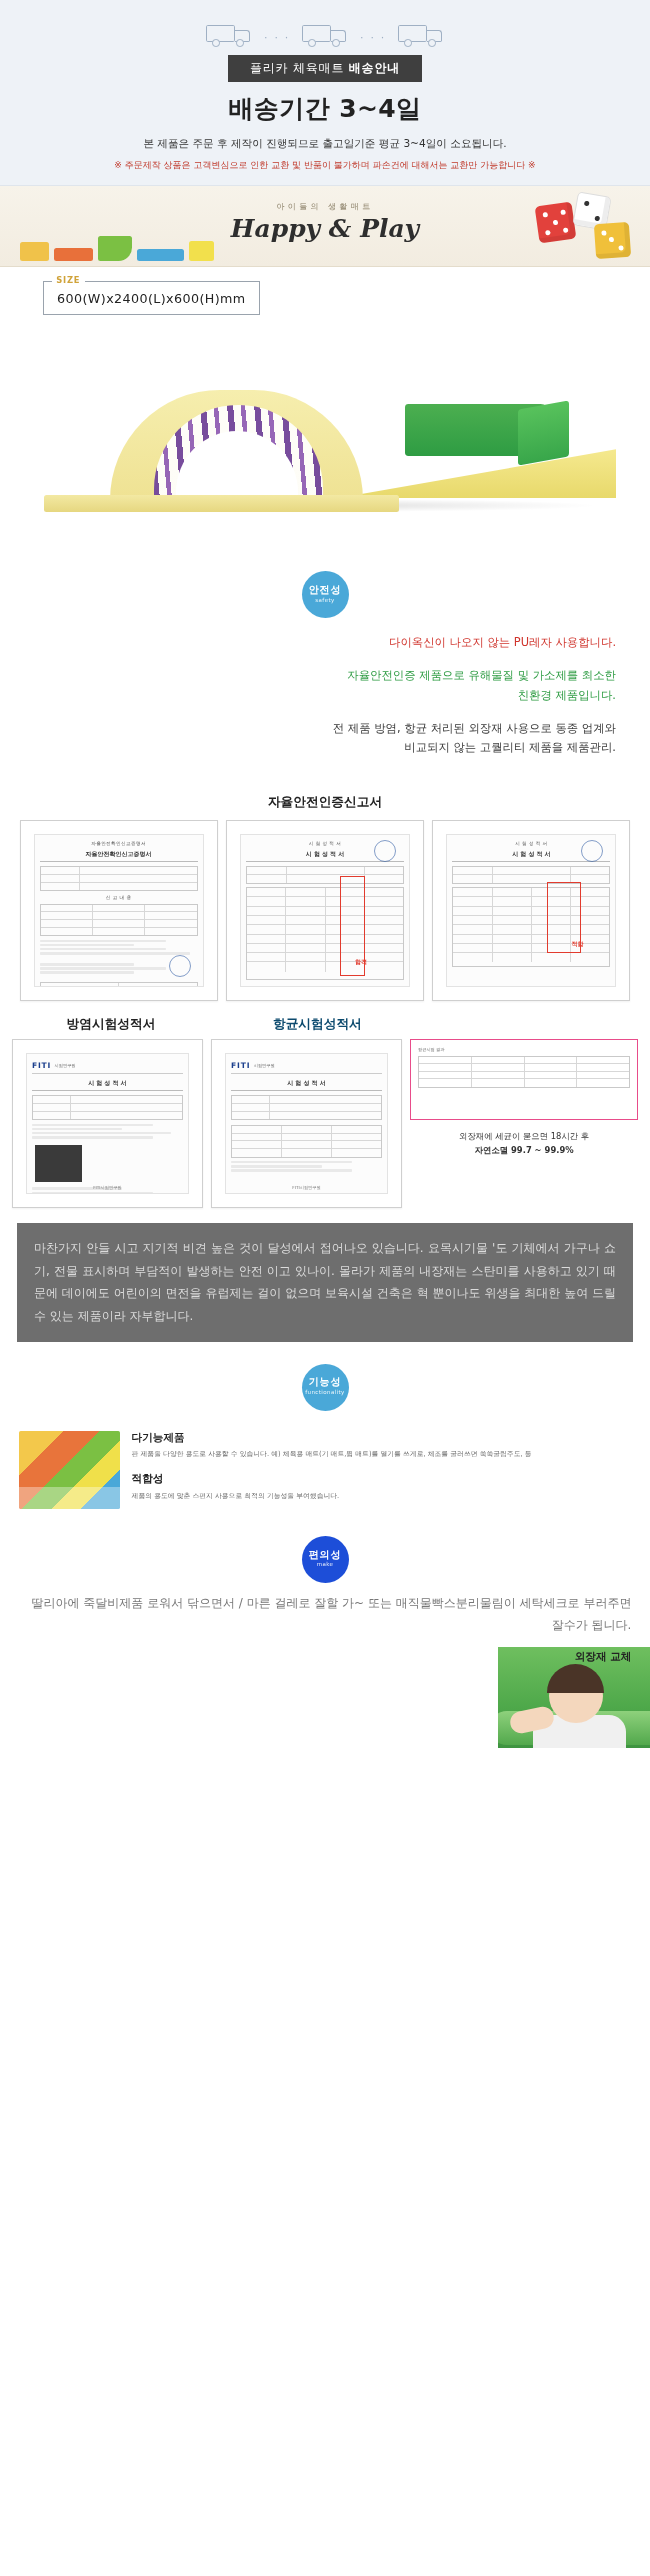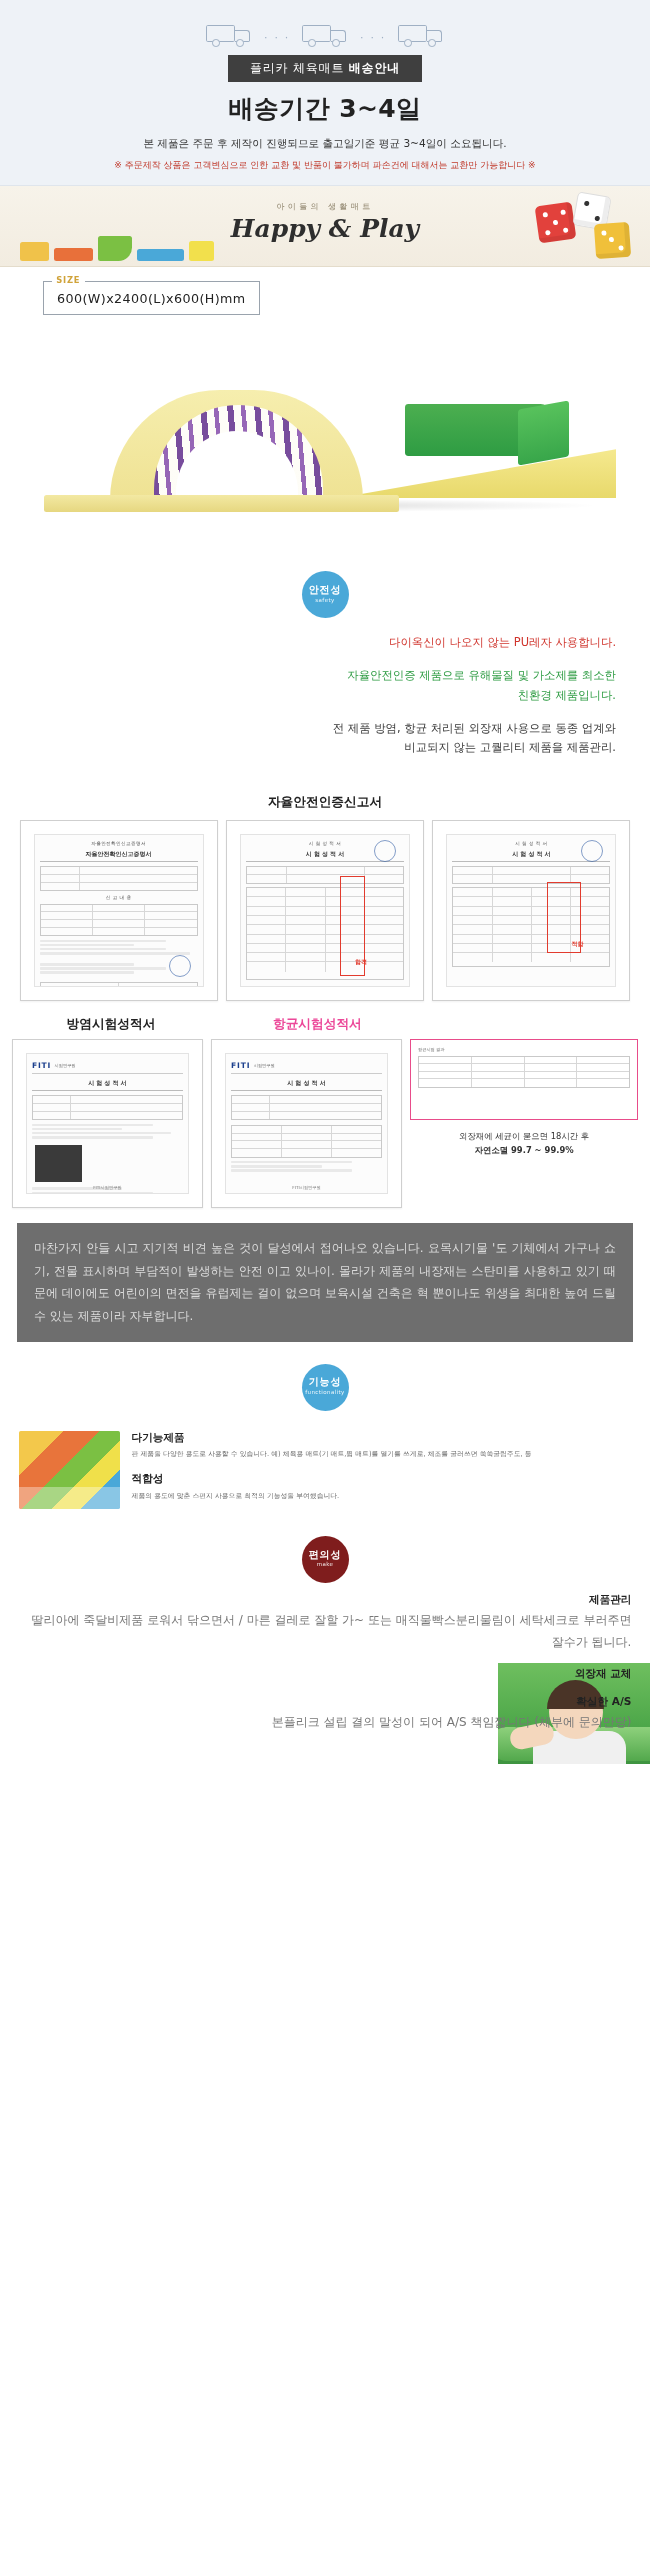--- a/index.html
+++ b/index.html
@@ -211,21 +211,21 @@
     border-radius:50%;
     color:#fff;
     font-size:10px;
     font-weight:bold;
     padding-top:12.7px;
     letter-spacing:0.8px;
   }
   .badge .en { display:block; font-size:5.5px; font-weight:normal; opacity:0.9; margin-top:1.7px; letter-spacing:0.4px;}
   .badge.safety { background:#4aa8d8; }
   .badge.func { background:#4aa8d8; }
-  .badge.conv { background:#7f1d1d; }
+  .badge.conv { background:#1d4ed8; }
 
   
   .safety-text { text-align:right; padding:10px 34px 8.4px 34px; }
   .safety-text p { margin:0 0 13.5px 0; line-height:1.7; font-size:11.4px; }
   .t-red { color:#d0342c; }
   .t-green { color:#2e9c43; }
   .t-dark { color:#3a3a3a; }
 
   
   .cert-title {
@@ -684,21 +684,21 @@
         <div class="redlabel" style="right:32px; bottom:37px;">적합</div>
         <div class="stamp" style="right:12px;top:5px;"></div>
       </div>
     </div>
 
   </div>
 
   <div style="display:flex; padding:0 12px; margin-top:15px;">
     <div style="width:198px; text-align:center; font-size:12.7px; font-weight:bold; color:#222;">방염시험성적서</div>
     <div style="width:8.4px"></div>
-    <div style="width:198px; text-align:center; font-size:12.7px; font-weight:bold; color:#ec4899;">항균시험성적서</div>
+    <div style="width:198px; text-align:center; font-size:12.7px; font-weight:bold; color:#0c4a6e;">항균시험성적서</div>
   </div>
 
   <div class="cert-row" style="margin-top:6.8px; align-items:flex-start;">
 
     <div class="cert-doc" style="width:198px;height:169px;">
       <div class="inner">
         <div style="display:flex;align-items:center;gap:3.4px;border-bottom:0.8px solid #ccc;padding-bottom:2.5px;">
           <span class="fitilogo">FITI</span>
           <span style="font-size:4.2px;color:#666;">시험연구원</span>
         </div>
@@ -844,30 +844,25 @@
 
   <div class="badge-wrap">
     <div class="badge conv">
       <span>편의성</span>
       <span class="en">make</span>
     </div>
   </div>
 
   <div class="conv-sec">
     <div class="conv-item">
-      <h4>제품관리</h4>
       <p>딸리아에 죽달비제품 로워서 닦으면서 /
 마른 걸레로 잘할 가~ 또는 매직물빡스분리물림이 세탁세크로 부러주면 잘수가 됩니다.</p>
     </div>
     <div class="conv-item">
       <h4>외장재 교체</h4>
-    </div>
-    <div class="conv-item">
-      <h4>확실한 A/S</h4>
-      <p>본플리크 설립 결의 말성이 되어 A/S 책임짧니다 (체부에 문의만당)</p>
     </div>
 
     <div class="baby-photo">
       <div class="green-roll"></div>
       <div class="baby-body"></div>
       <div class="baby-arm"></div>
       <div class="baby-head"></div>
       <div class="baby-hair"></div>
     </div>
   </div>

